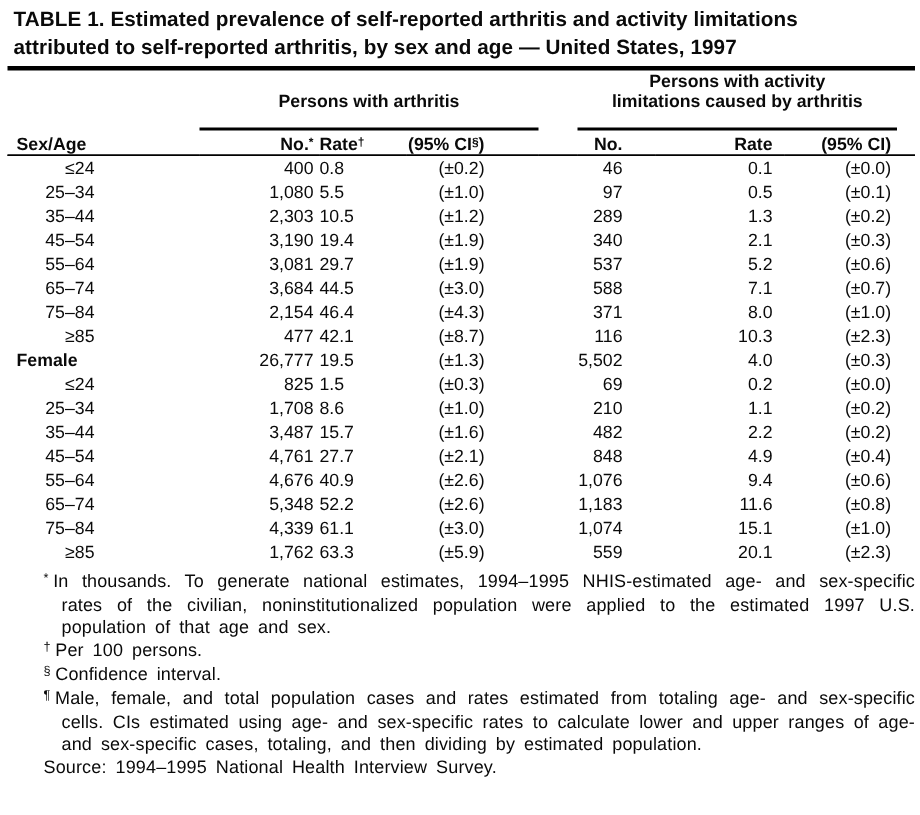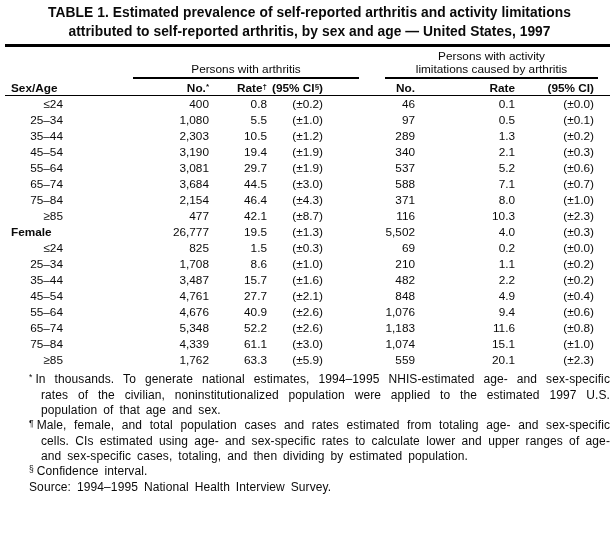--- a/index.html
+++ b/index.html
@@ -14,52 +14,51 @@
     box-sizing: border-box;
     width: 613px; height: 543px;
     padding: 4px 3px 0 5px;
   }
   .title {
     font-weight: bold;
     font-size: 13.8px;
     line-height: 18.5px;
     letter-spacing: 0.05px;
     padding-left: 4px;
-    text-align: center;
   }
   .title-rule {
     border-top: 3px solid #000;
     margin-top: 3px;
     width: 605px;
   }
   table {
     border-collapse: collapse;
     table-layout: fixed;
     width: 605px;
     margin-top: 1px;
   }
   col.c1 { width: 128px; } col.c2 { width: 80px; } col.c3 { width: 58px; }
   col.c4 { width: 88px; } col.c5 { width: 26px; } col.c6 { width: 52px; }
   col.c7 { width: 86px; } col.c8 { width: 87px; }
   th, td { padding: 0; font-size: 11.8px; }
   thead th { vertical-align: bottom; font-weight: bold; text-align: left; }
   .spanner-row th { height: 31px; }
   .spanner {
-    font-weight: normal;
+    font-weight: bold;
     text-align: center;
     font-size: 11.8px;
     line-height: 12.5px;
     border-bottom: 2px solid #000;
-    padding-bottom: 2px;
+    padding-bottom: 12px;
   }
   .spanner.g2 { margin-right: 12px; }
   .colhead th { border-bottom: 1.5px solid #000; height: 16px; margin-top: 40px; }
   .lbl-h { padding-left: 6px; }
   .c-no1  { text-align: right; padding-right: 4px; }
-  .c-rate1{ text-align: right; padding-right: 4px; }
+  .c-rate1{ padding-right: 4px; }
   .c-ci1  { text-align: right; padding-right: 36px; }
   .c-no2  { text-align: right; padding-right: 22px; }
   .c-rate2{ text-align: right; padding-right: 8px; }
   .c-ci2  { text-align: right; padding-right: 16px; }
   tbody td { height: 16px; line-height: 15px; white-space: nowrap; }
   td.lbl { padding-left: 6px; }
   td.lbl.bold { font-weight: bold; }
   span.age { display: inline-block; width: 52px; text-align: right; }
   tr.total td { font-weight: bold; border-top: 1.2px solid #000; border-bottom: 2.5px solid #000; }
   .sup { font-size: 8px; position: relative; top: -3.5px; }
@@ -286,18 +285,19 @@
           <td></td>
           <td class="c-no2">559</td>
           <td class="c-rate2">20.1</td>
           <td class="c-ci2">(±2.3)</td>
         </tr>
       </tbody>
   </table>
 
   <div class="footnotes" id="footnotes">
       <div class="fn"><span class="marker">*</span>In thousands. To generate national estimates, 1994–1995 NHIS-estimated age- and sex-specific rates of the civilian, noninstitutionalized population were applied to the estimated 1997 U.S. population of that age and sex.</div>
+      <div class="fn"><span class="marker">†</span>Per 100 persons.</div>
+      <div class="fn"><span class="marker">§</span>Confidence interval.</div>
       <div class="fn"><span class="marker">¶</span>Male, female, and total population cases and rates estimated from totaling age- and sex-specific cells. CIs estimated using age- and sex-specific rates to calculate lower and upper ranges of age- and sex-specific cases, totaling, and then dividing by estimated population.</div>
-      <div class="fn"><span class="marker">§</span>Confidence interval.</div>
       <div class="fn source">Source: 1994–1995 National Health Interview Survey.</div>
     </div>
 
 </div>
 
 </body></html>

